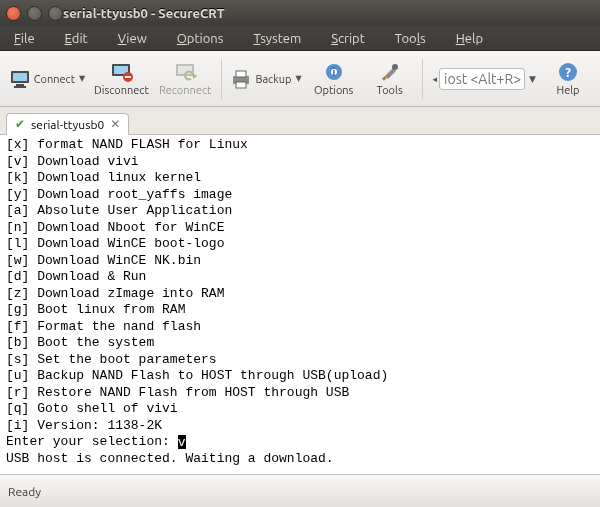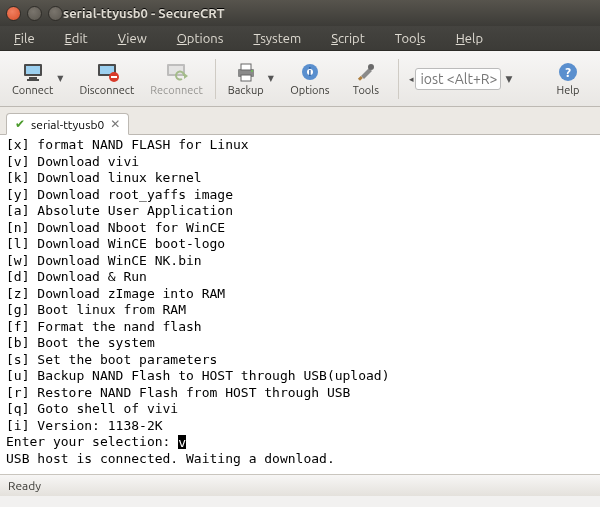--- a/index.html
+++ b/index.html
@@ -17,39 +17,39 @@
   .menubar { height: 25px; background: linear-gradient(#454440, #3c3b37); display: flex; align-items: center; padding: 0 6px; gap: 14px; border-bottom: 1px solid #2c2b27; }
   .menu-item { color: #dfdbd2; padding: 2px 8px; cursor: pointer; border-radius: 3px; }
   .menu-item .ak { text-decoration: underline; }
 
   
   .toolbar { height: 56px; background: linear-gradient(#f7f6f5, #e9e7e4); border-bottom: 1px solid #bdb9b3; display: flex; align-items: center; padding: 0 4px; gap: 0; }
   .tool-btn { display: flex; flex-direction: column; align-items: center; justify-content: center; gap: 2px; padding: 4px 8px; min-width: 56px; height: 48px; cursor: pointer; border-radius: 3px; }
   .tool-btn.disabled { opacity: 0.5; cursor: default; }
   .tool-btn .lbl { font-size: 11px; color: #3c3b37; }
   .tool-btn.split { flex-direction: row; gap: 2px; }
-  .tool-btn.split .col { display: flex; flex-direction: column; align-items: center; gap: 2px; }
+  .tool-btn.split .col { display: flex; flex-direction: row; align-items: center; gap: 2px; }
   .sep { width: 1px; height: 40px; background: #cfcbc4; margin: 0 4px; }
   .icon { display: inline-flex; align-items: center; justify-content: center; }
   .chev { font-size: 8px; color: #555; margin-left: 2px; }
   .host-box { background: #fff; border: 1px solid #bbb; border-radius: 3px; padding: 2px 4px; font-size: 14px; color: #777; width: 86px; overflow: hidden; white-space: nowrap; }
 
   
   .tabbar { height: 28px; background: #ece9e4; border-bottom: 1px solid #bdb9b3; display: flex; align-items: flex-end; padding: 0 6px; }
   .tab { display: flex; align-items: center; gap: 6px; background: #fff; border: 1px solid #bdb9b3; border-bottom: 1px solid #fff; padding: 3px 8px; border-radius: 4px 4px 0 0; font-size: 12px; margin-bottom: -1px; }
   .tab .check { color: #4a9a2a; font-weight: bold; }
   .tab .x { color: #777; font-weight: bold; cursor: pointer; }
 
   
   .terminal { background: #fff; color: #000; font-family: "DejaVu Sans Mono","Liberation Mono",monospace; font-size: 13px; line-height: 16.5px; padding: 2px 6px 2px 6px; height: 339px; overflow: hidden; white-space: pre; }
-  .term-line { white-space: pre; }
+  .term-line { white-space: pre; font-family: Liberation Mono, monospace; }
   .cursor { display: inline-block; width: 8px; height: 14px; background: #000; color: #fff; vertical-align: text-bottom; }
 
   
-  .statusbar { height: 22px; background: linear-gradient(#f7f6f5, #e4e1dc); border-top: 1px solid #c9c5be; display: flex; align-items: center; padding: 0 8px; font-size: 12px; color: #3c3b37; gap: 16px; }
+  .statusbar { height: 34px; background: linear-gradient(#f7f6f5, #e4e1dc); border-top: 1px solid #c9c5be; display: flex; align-items: center; padding: 0 8px; font-size: 12px; color: #3c3b37; gap: 16px; }
   .statusbar .left { width: 130px; }
   .statusbar .mid { flex: 0 0 auto; }
 </style>
 </head>
 <body>
 
 <div class="titlebar">
   <div class="win-btns">
     <div class="win-btn close"></div>
     <div class="win-btn"></div>

